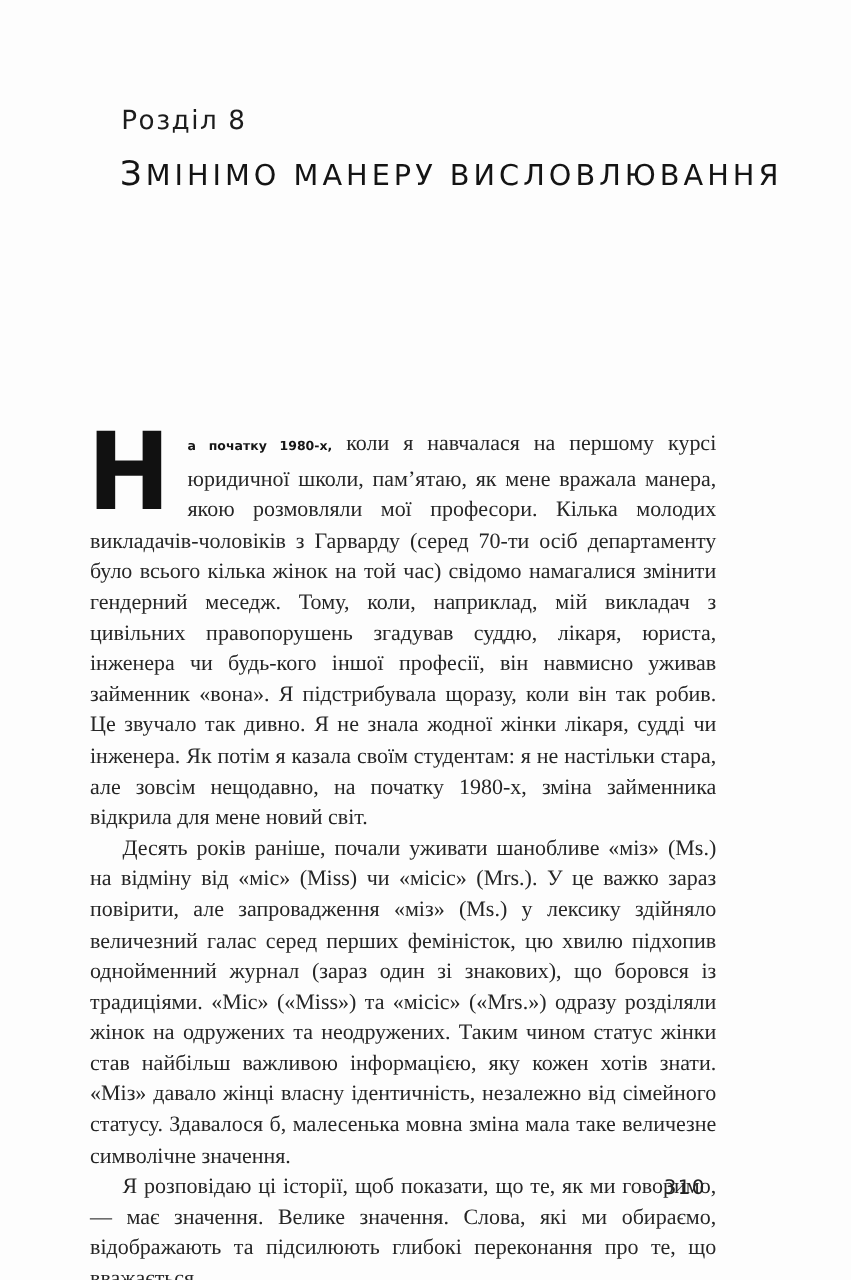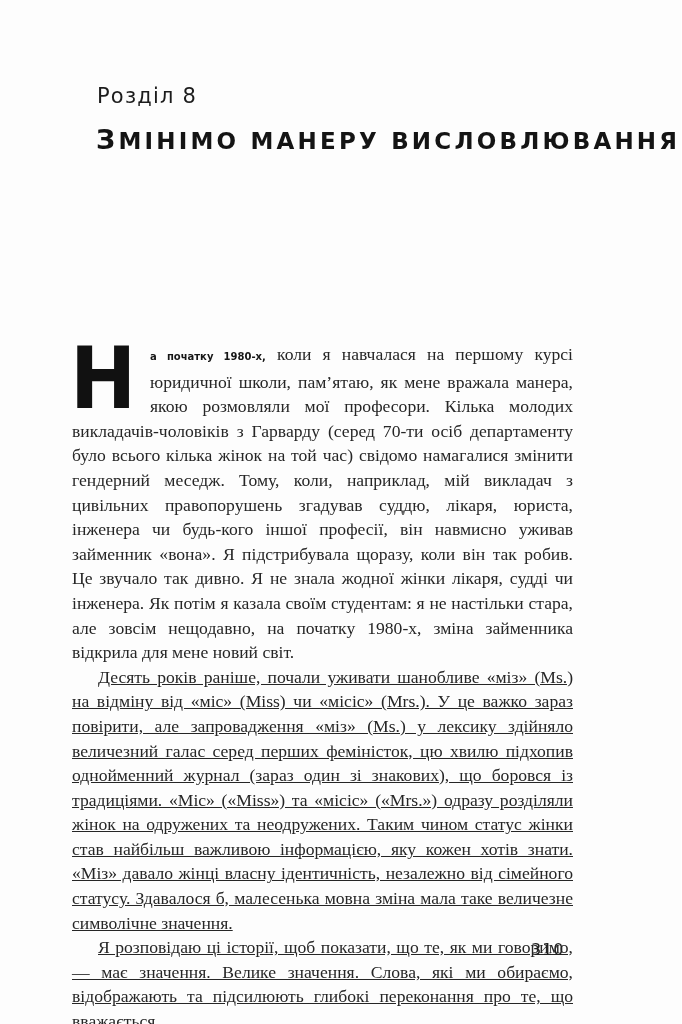--- a/index.html
+++ b/index.html
@@ -29,21 +29,21 @@
       font-size: 21px;
       letter-spacing: 1.2px;
       color: #1c1c1c;
       font-weight: normal;
     }
     .chapter-title {
       position: absolute;
       left: 96px;
       top: 124px;
       font-family: "DejaVu Sans", sans-serif;
-      font-weight: bold;
+      font-weight: normal;
       font-size: 23px;
       letter-spacing: 3.2px;
       color: #141414;
       white-space: nowrap;
     }
     .chapter-title .big {
       font-size: 27px;
     }
     .body-text {
       position: absolute;
@@ -55,21 +55,20 @@
       line-height: 24.6px;
       color: #262626;
       text-align: justify;
       hyphens: manual;
     }
     .body-text p {
       margin: 0;
     }
     .body-text p.indent {
       text-indent: 26px;
-      text-decoration: underline;
     }
     .drop-cap {
       float: left;
       font-family: "DejaVu Sans", sans-serif;
       font-weight: bold;
       font-size: 86px;
       line-height: 68px;
       height: 66px;
       margin: 2px 8px 0 -2px;
       color: #111111;

